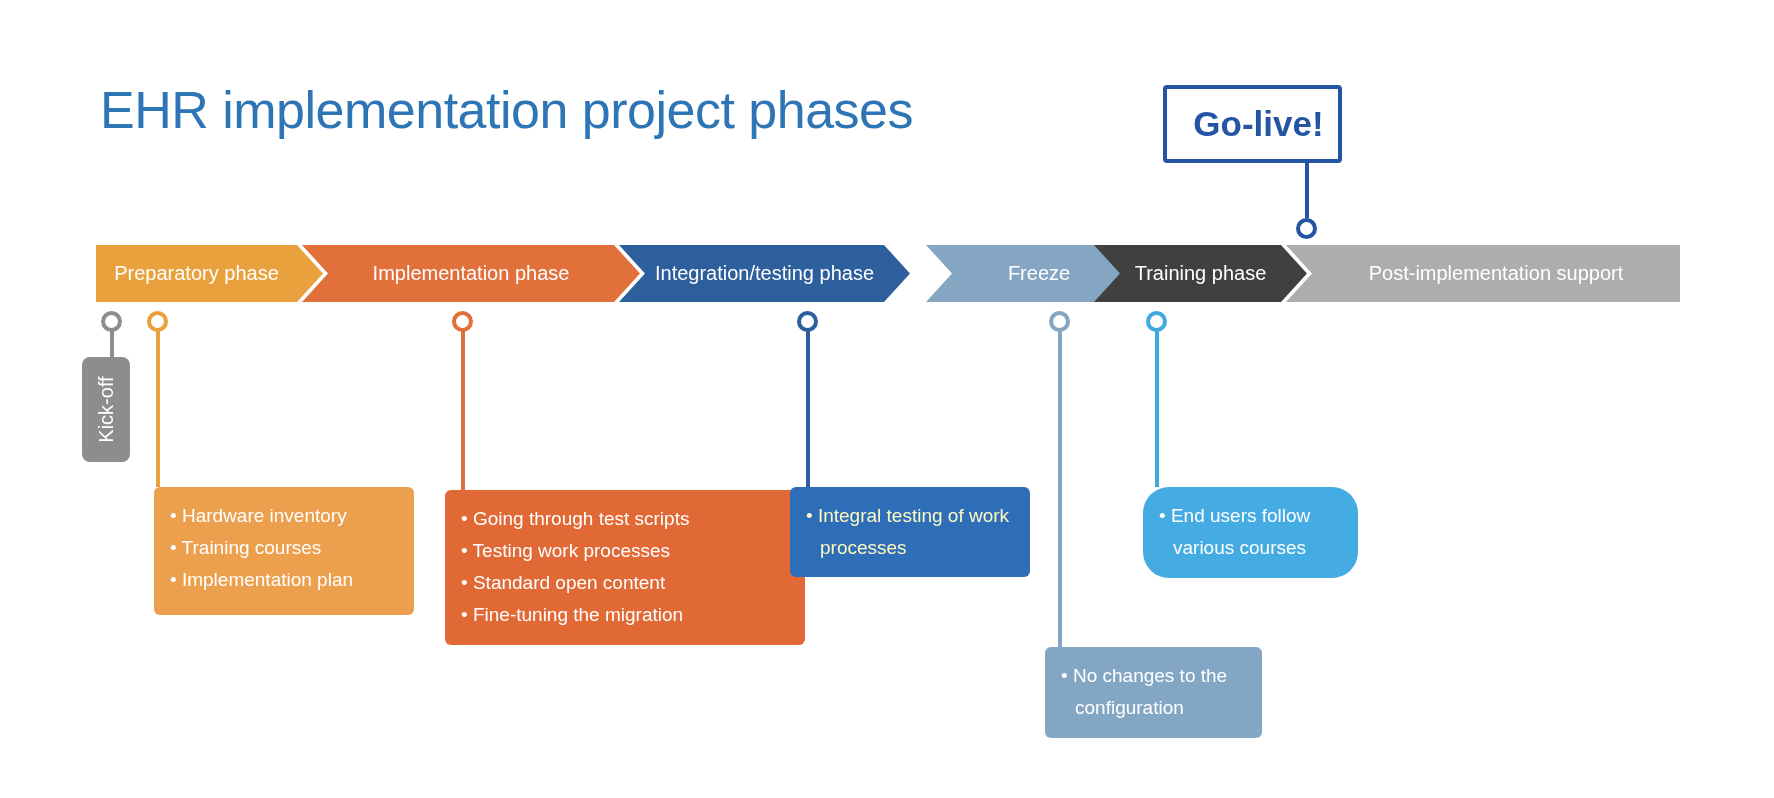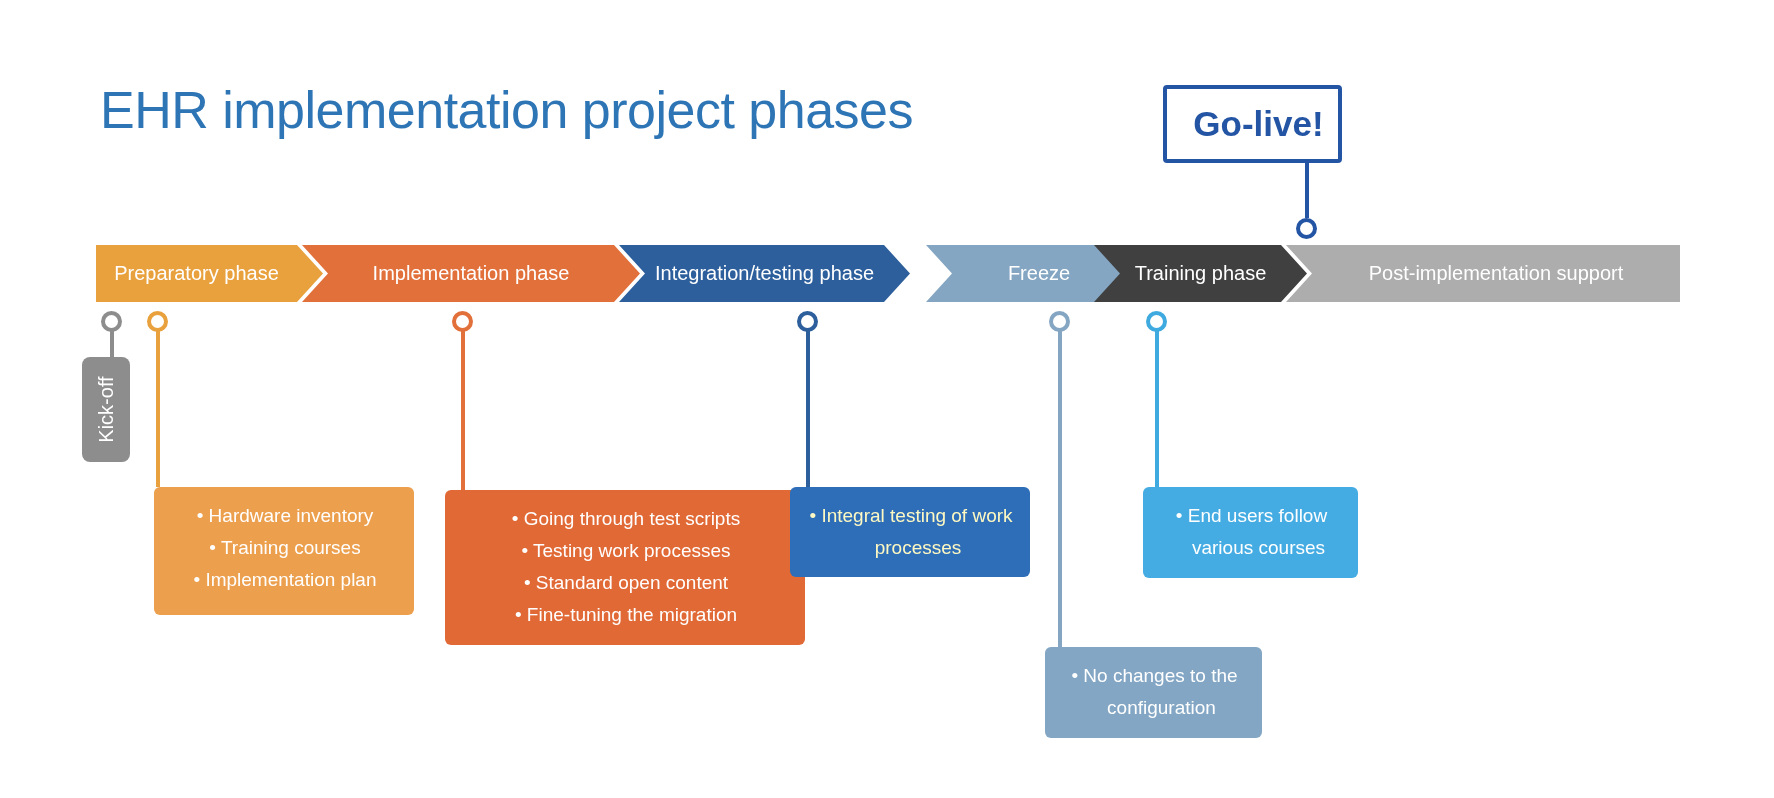--- a/index.html
+++ b/index.html
@@ -1,18 +1,18 @@
 <!DOCTYPE html>
 <html><head>
 <meta charset="utf-8">
 <style>
   html,body{margin:0;padding:0;background:#fff;}
   .canvas{
     position:relative;width:1774px;height:798px;background:#fff;
-    font-family:"Liberation Sans",sans-serif;overflow:hidden;text-align:center;
+    font-family:"Liberation Sans",sans-serif;overflow:hidden;
   }
   .title{
     position:absolute;left:100px;top:80px;font-size:52px;letter-spacing:-0.5px;
     font-weight:400;white-space:nowrap;
   }
   
   .golive-box{
     position:absolute;left:1163px;top:85px;width:159px;height:70px;
     border:4px solid;border-radius:4px;background:#fff;
     display:flex;align-items:center;justify-content:center;
@@ -109,17 +109,17 @@
     </div>
 
   <div class="callout" style="left: 790px; top: 487px; width: 240px; height: 90px; background: rgb(46, 109, 183); color: #fef9c3;">
       <div class="bullet-item">• Integral testing of work processes</div>
     </div>
 
   <div class="callout" style="left: 1045px; top: 647px; width: 217px; height: 91px; background: rgb(130, 166, 196); color: rgb(255, 255, 255);">
       <div class="bullet-item">• No changes to the configuration</div>
     </div>
 
-  <div class="callout" style="left: 1143px; top: 487px; width: 215px; height: 91px; background: rgb(69, 172, 227); color: rgb(255, 255, 255);">
+  <div class="callout" style="left: 1143px; top: 487px; width: 215px; height: 91px; background: rgb(69, 172, 227); color: rgb(255, 255, 255); border-radius: 26px;">
       <div class="bullet-item">• End users follow various courses</div>
     </div>
 
 </div>
 
 </body></html>

